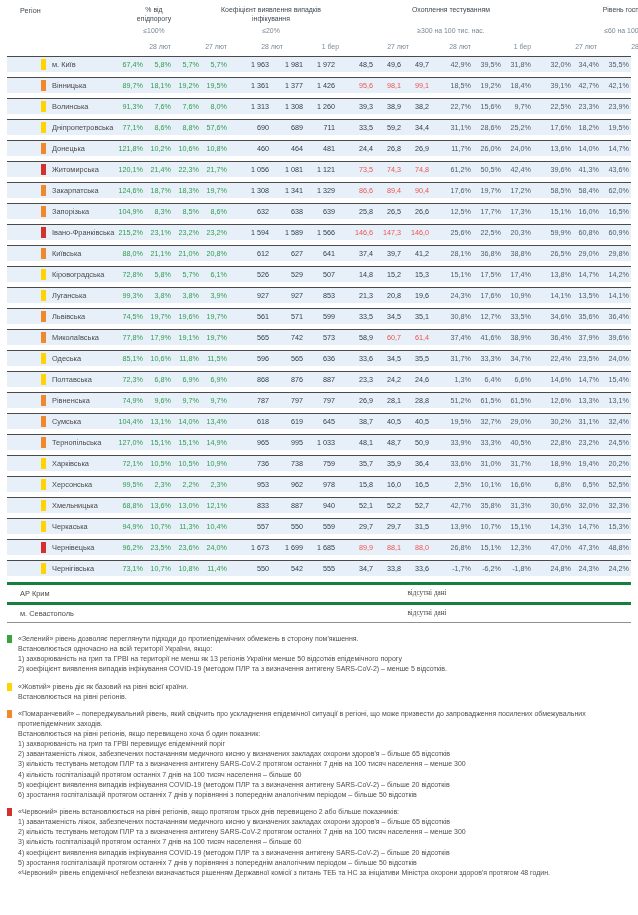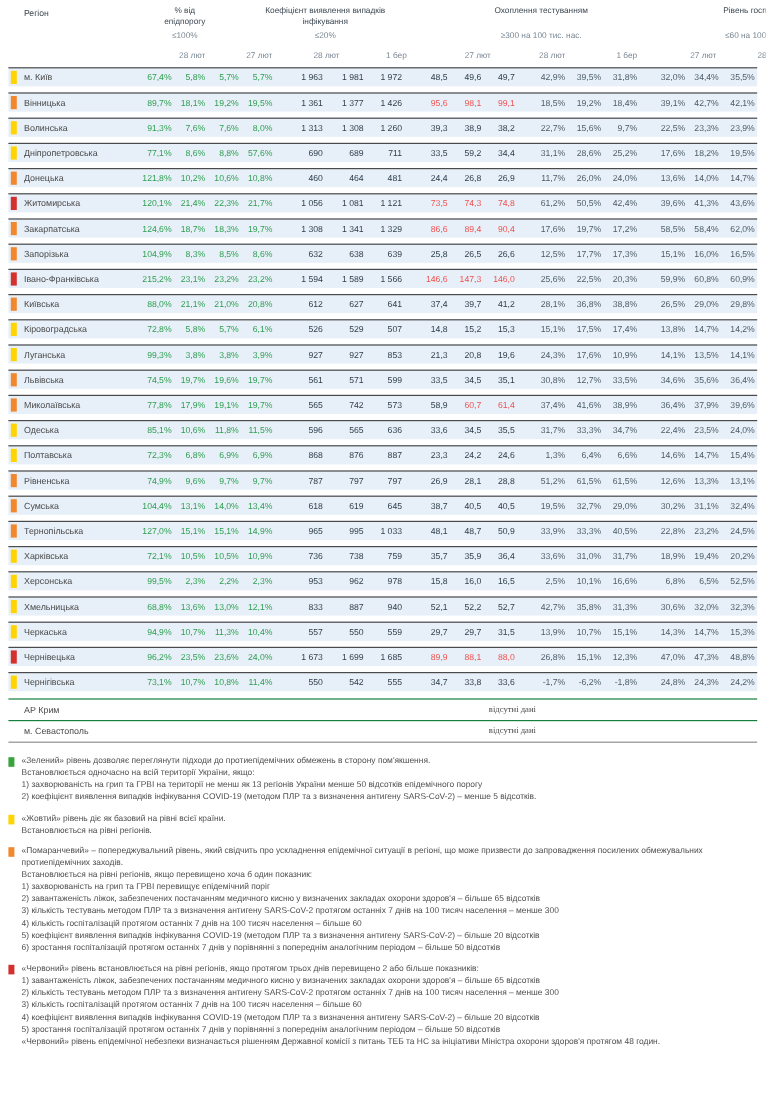--- a/index.html
+++ b/index.html
@@ -12,31 +12,31 @@
   .s3 { grid-column:span 3; }
 
   .hname { font-size:7.2px; color:#3d4852; padding-left:13px; }
   .hgroup { font-size:6.9px; color:#3d4852; text-align:center; line-height:1.3; padding:0 1px; }
   .thr-row { margin-top:3px; }
   .hthr { font-size:6.9px; color:#7a8793; text-align:center; }
   .date-row { margin:9px 0 6px 0; align-items:center; }
   .date-cell { font-size:6.9px; color:#7a8793; text-align:right; padding-right:2px; }
 
   .trow { display:grid; grid-template-columns:var(--cols); background:#e7f0f9; border-top:1px solid #4a4a4a; height:15px; align-items:center; margin-bottom:5px; }
-  .rcell { display:flex; align-items:center; height:100%; padding-left:2px; }
+  .rcell { display:flex; align-items:center; height:100%; padding-left:2px;margin-left:32px; }
   .bar { width:5px; height:11px; flex:0 0 5px; margin-right:6px; }
   .rname { font-size:7.4px; color:#4a4a4a; white-space:nowrap; }
   .v { text-align:right; font-size:7.2px; padding-right:2px; white-space:nowrap; }
   .v.green { color:#2e9e4f; }
   .v.dark  { color:#31404d; }
   .v.red   { color:#ee5350; }
   .v.gray  { color:#4d5d68; }
 
   .nsection { margin-top:6px; border-bottom:1px solid #8f8f8f; }
-  .nrow { display:grid; grid-template-columns:var(--cols); border-top:1px solid #15803d; height:17px; align-items:center;gap:12px; }
+  .nrow { display:grid; grid-template-columns:var(--cols); border-top:3px solid #15803d; height:17px; align-items:center;gap:12px; }
   .nname { grid-column:1; font-size:7.4px; color:#4a4a4a; padding-left:13px; }
   .nnote { grid-column:5/13; text-align:center; font-size:7.2px; color:#4a4a4a;font-family:Liberation Serif, serif; }
 
   .legend { margin-top:11px; }
   .lblock { position:relative; padding-left:11px; margin-bottom:7px; }
   .lsq { position:absolute; left:0; top:1px; width:5px; height:8px; }
   .lline { font-size:7px; line-height:1.45; color:#4f4f4f; }
 </style>
 </head>
 <body>

